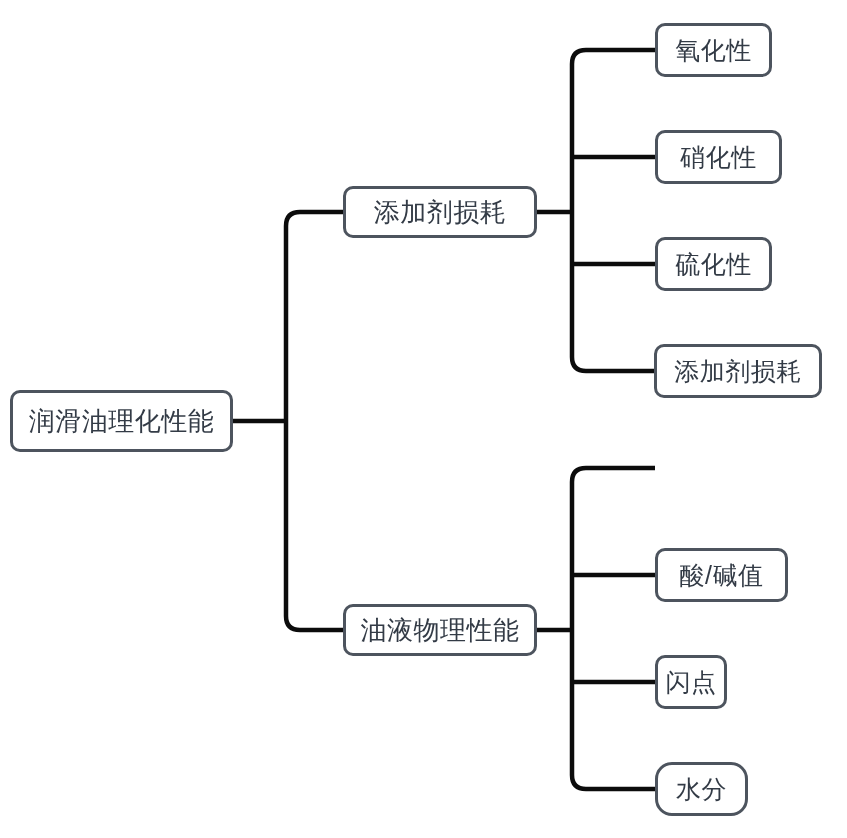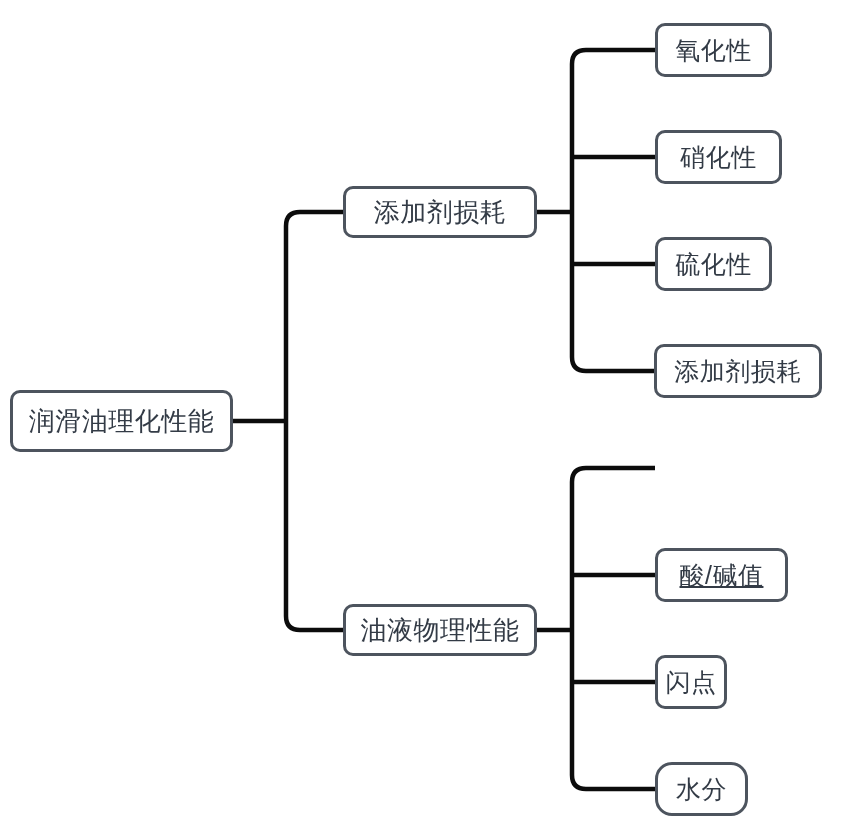--- a/index.html
+++ b/index.html
@@ -47,21 +47,21 @@
   }
   .node-root  { left: 10px;  top: 390px; width: 223px; height: 62px; }
   .node-chem  { left: 343px; top: 186px; width: 194px; height: 52px; }
   .node-phys  { left: 343px; top: 604px; width: 194px; height: 52px; }
   .leaf { height: 54px; font-size: 25px; }
   .leaf-oxidation     { left: 655px; top: 23px;  width: 117px; }
   .leaf-nitration     { left: 655px; top: 130px; width: 127px; }
   .leaf-sulfidation   { left: 655px; top: 237px; width: 117px; }
   .leaf-additive-loss { left: 654px; top: 344px; width: 168px; }
   .leaf-viscosity     { left: 655px; top: 441px; width: 93px;  }
-  .leaf-acid-base     { left: 655px; top: 548px; width: 133px; text-decoration: underline; }
+  .leaf-acid-base     { left: 655px; top: 548px; width: 133px; }
   .leaf-flash-point   { left: 655px; top: 655px; width: 72px;  }
   .leaf-moisture      { left: 655px; top: 762px; width: 93px; border-radius: 17px;  }
 </style>
 </head>
 <body>
 
 <div class="canvas">
 
   <svg class="connectors" viewBox="0 0 847 838" xmlns="http://www.w3.org/2000/svg" aria-hidden="true">
     <path d="M233 421 H286"></path>

